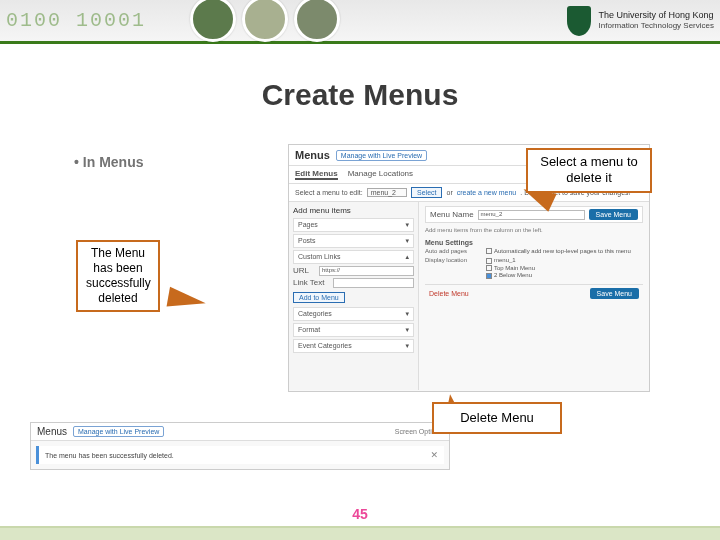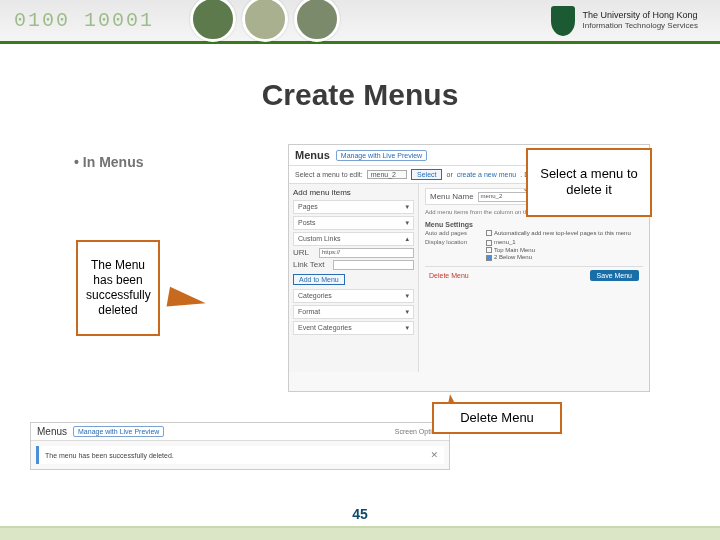--- a/index.html
+++ b/index.html
@@ -1,33 +1,33 @@
 <!DOCTYPE html>
 <html><head>
 <meta charset="utf-8">
 <style>
   * { box-sizing: border-box; margin: 0; padding: 0; }
   body { width: 720px; height: 540px; font-family: Arial, sans-serif; background: #fff; position: relative; overflow: hidden; }
 
   .top-banner { width: 100%; height: 44px; background: linear-gradient(#e8e8e8, #f5f5f5); border-bottom: 3px solid #3a7a1a; position: relative; display:flex; align-items:center; }
-  .top-banner .digits { font-family: 'Courier New', monospace; font-size: 20px; color: #6a9a4a; letter-spacing: 2px; opacity:.6; padding-left:14px;}
+  .top-banner .digits { font-family: 'Courier New', monospace; font-size: 20px; color: #6a9a4a; letter-spacing: 2px; opacity:.6; padding-left:6px;}
   .top-banner .circles { position:absolute; left:190px; top:-4px; display:flex; gap:6px; }
   .circle { width:46px; height:46px; border-radius:50%; background:#888; border:3px solid #fff; box-shadow:0 0 2px rgba(0,0,0,.2);}
   .circle.a{background:#5c7a4c;} .circle.b{background:#a8b090;} .circle.c{background:#7c8a6c;}
-  .logo-area { margin-left:auto; display:flex; align-items:center; gap:8px; padding-right:22px;}
+  .logo-area { margin-left:auto; display:flex; align-items:center; gap:8px; padding-right:6px;}
   .shield { width:24px; height:30px; background:#1b5a32; border-radius:3px 3px 50% 50%; }
   .logo-text { font-size:8px; color:#444; line-height:1.2;}
   .logo-text .l1{font-size:9px; color:#222;}
 
   .slide-title { text-align:center; font-size:30px; color:#3b3b3b; font-weight:bold; margin-top:34px; }
 
   .bullet { position:absolute; left:74px; top:154px; font-size:14px; color:#737373;font-weight:bold; }
   .bullet::before { content:'• '; }
 
-  .callout { position:absolute; background:#fff; border:2px solid #c76a1d; padding:16px 8px; font-size:13px; text-align:center; line-height:1.25; z-index:5;}
+  .callout { position:absolute; background:#fff; border:2px solid #c76a1d; padding:4px 8px; font-size:13px; text-align:center; line-height:1.25; z-index:5;}
   .callout.c1 { left:526px; top:148px; width:126px; }
   .callout.c2 { left:76px; top:240px; width:84px; font-size:12px;}
   .callout.c3 { left:432px; top:402px; width:130px; padding:6px 10px;}
 
   .pointer { position:absolute; width:0; height:0; z-index:4;}
   .p1 { left:522px; top:186px; border-top:10px solid transparent; border-bottom:10px solid transparent; border-right:32px solid #c76a1d; transform:rotate(25deg);}
   .p2 { left:168px; top:290px; border-top:10px solid transparent; border-bottom:10px solid transparent; border-left:38px solid #c76a1d; transform:rotate(10deg);}
   .p3 { left:442px; top:394px; border-left:10px solid transparent; border-right:10px solid transparent; border-bottom:28px solid #c76a1d; transform:rotate(-8deg);}
 
   .wp-shot { position:absolute; background:#f8f8f8; border:1px solid #ccc; font-size:8px; color:#555;}
@@ -64,21 +64,21 @@
   .del{color:#c0392b; font-size:7px;}
 
   .shot2 { left:30px; top:422px; width:420px; height:48px; }
   .shot2 .hdr2{background:#fff; border-bottom:1px solid #ddd; padding:3px 6px; display:flex; align-items:center; gap:6px;}
   .shot2 .hdr2 .t{font-size:10px; color:#333;}
   .shot2 .hdr2 .pill { border:1px solid #7aa3d4; color:#2a6db2; font-size:7px; padding:1px 4px; border-radius:2px;}
   .shot2 .msg{background:#fff; border-left:3px solid #4a90d9; margin:5px; padding:4px 6px; font-size:7px; color:#444; display:flex; justify-content:space-between; align-items:center;}
   .shot2 .msg .x{color:#888; font-size:9px;}
 
   .bottom-bar { position:absolute; left:0; bottom:0; width:100%; height:14px; background:#dbe6c6; border-top:2px solid #c9d8ac;}
-  .page-num { position:absolute; left:0; bottom:18px; width:100%; text-align:center; font-size:14px; font-weight:bold; color:#0c4a6e;}
+  .page-num { position:absolute; left:0; bottom:18px; width:100%; text-align:center; font-size:14px; font-weight:bold; color:#ec4899;}
 </style>
 </head>
 <body>
 
 <div class="top-banner">
   <span class="digits">0100    10001</span>
   <div class="circles">
     <div class="circle a"></div>
     <div class="circle b"></div>
     <div class="circle c"></div>
@@ -102,20 +102,24 @@
 <div class="callout c2">The Menu has been successfully deleted</div>
 <div class="pointer p2"></div>
 
 <div class="callout c3">Delete Menu</div>
 <div class="pointer p3"></div>
 
 <div class="wp-shot shot1">
   <div class="hdr">
     <span class="t">Menus</span>
     <span class="pill">Manage with Live Preview</span>
+  </div>
+  <div class="tabs">
+    <span>Edit Menus</span>
+    <span>Manage Locations</span>
   </div>
   <div class="selrow">
     <span>Select a menu to edit:</span>
     <span class="sel">menu_2</span>
     <span class="addbtn" style="margin:0">Select</span>
     <span>or</span>
     <span class="link">create a new menu</span>
     <span>. Don't forget to save your changes!</span>
   </div>
   <div class="body2">

